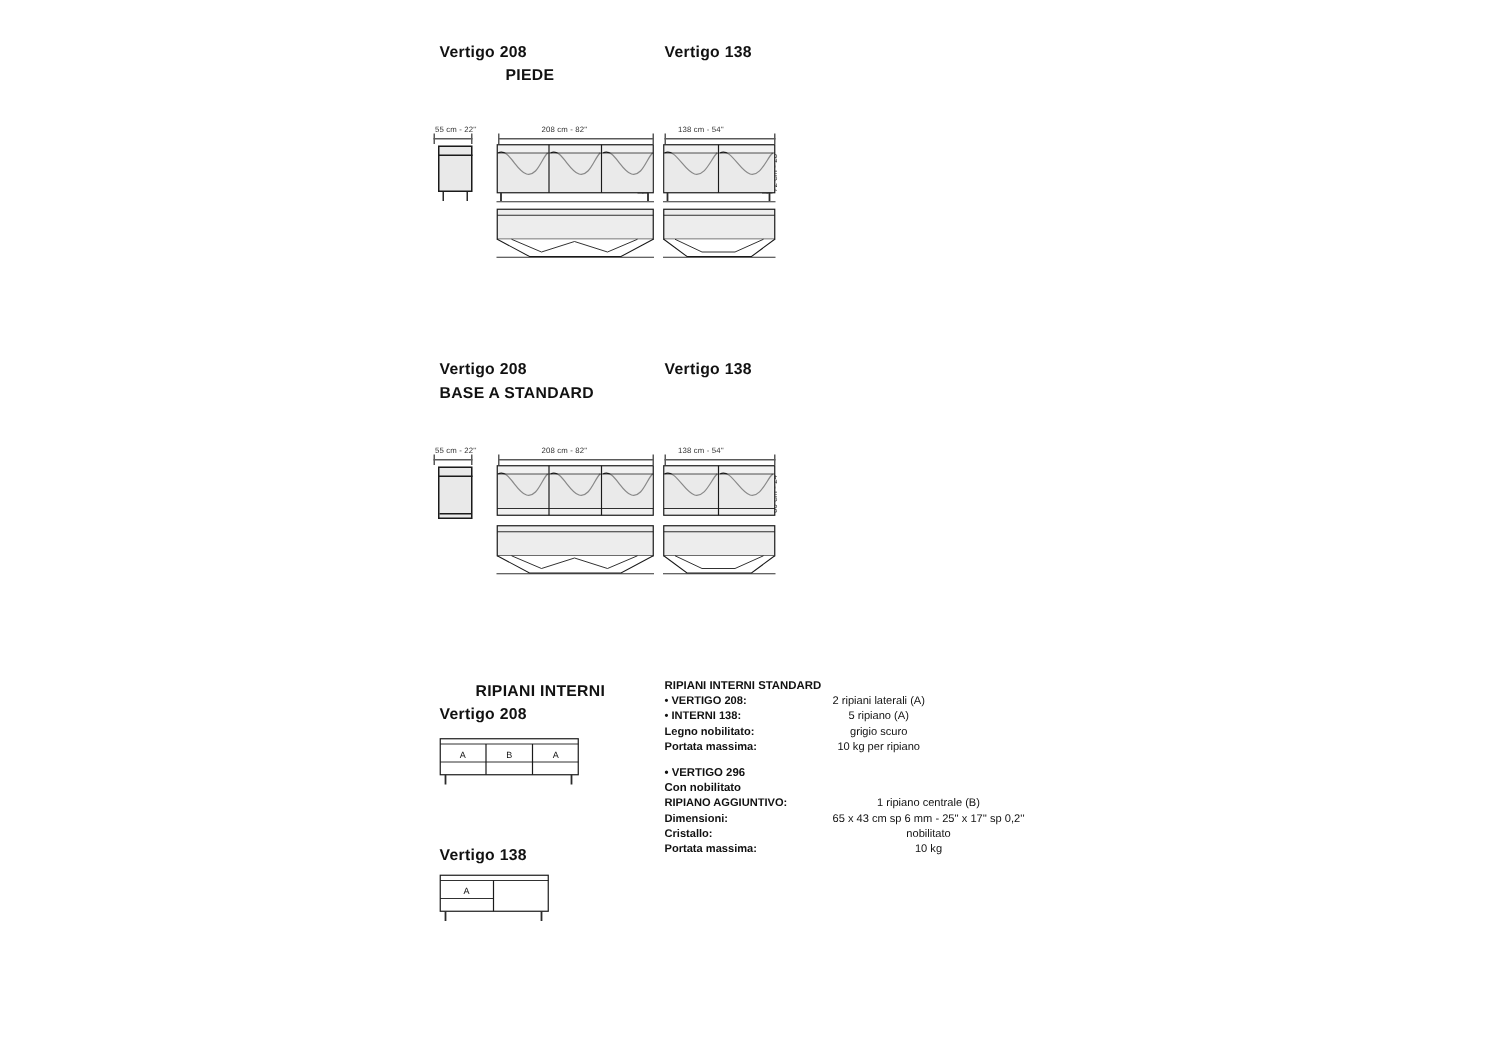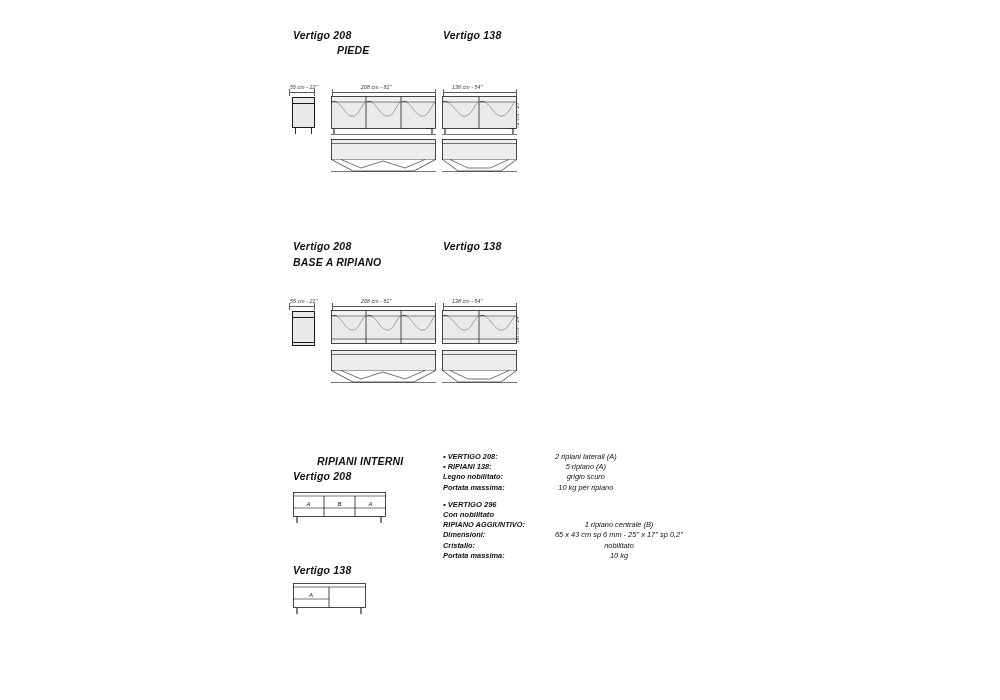--- a/index.html
+++ b/index.html
@@ -4,21 +4,21 @@
 <style>
   html,body{margin:0;padding:0;}
   body{
     width:1000px;height:700px;
     background:#ffffff;
     font-family:"Liberation Sans", sans-serif;
     color:#111;
     position:relative;
     overflow:hidden;
   }
-  .sheet{position:absolute;left:0;top:0;width:1000px;height:700px;font-style:italic;}
+  .sheet{position:absolute;left:0;top:0;width:1000px;height:700px;}
 
   .sec-title{
     position:absolute;
     font-size:10.5px;
     font-weight:bold;
     letter-spacing:.2px;
     line-height:13px;
     color:#111;
     white-space:pre-line;
   }
@@ -155,21 +155,21 @@
 
   <svg class="ov" width="76" height="36" style="left:442px;top:139px;">
     <rect x="0.5" y="0.5" width="74" height="20" fill="#ededed" stroke="#1a1a1a" stroke-width="0.8"></rect>
     <line x1="0.5" y1="4.5" x2="74.5" y2="4.5" stroke="#1a1a1a" stroke-width="0.6"></line>
     <path d="M0.5 20.5 L16 32 L59 32 L74.5 20.5" fill="#ffffff" stroke="#1a1a1a" stroke-width="0.7"></path>
     <path d="M8 20.5 L26 29 L48 29 L67 20.5" fill="none" stroke="#1a1a1a" stroke-width="0.6"></path>
     <line x1="0" y1="32.5" x2="75" y2="32.5" stroke="#1a1a1a" stroke-width="0.6"></line>
   </svg>
 
   <div class="sec-title" style="left:293px;top:240px;">Vertigo 208</div>
-  <div class="sec-title" style="left:293px;top:256px;">BASE A RIPIANO</div>
+  <div class="sec-title" style="left:293px;top:256px;">BASE A STANDARD</div>
   <div class="sec-title" style="left:443px;top:240px;">Vertigo 138</div>
 
   <div class="dimlabel" style="left:290px;top:298px;">55 cm - 22''</div>
   <div class="dimlabel" style="left:361px;top:298px;">208 cm - 82''</div>
   <div class="dimlabel" style="left:452px;top:298px;">138 cm - 54''</div>
   <div class="dimlabel vert" style="left:431px;top:342px;">60 cm - 24''</div>
   <div class="dimlabel vert" style="left:514px;top:342px;">60 cm - 24''</div>
 
   <div class="dimline" style="left:289px;top:306px;width:26px;"></div>
   <div class="dimtick" style="left:289px;top:303px;height:7px;"></div>
@@ -259,28 +259,29 @@
     <rect x="0.5" y="0.5" width="72" height="24" fill="#ffffff" stroke="#1a1a1a" stroke-width="0.8"></rect>
     <line x1="0.5" y1="4" x2="72.5" y2="4" stroke="#1a1a1a" stroke-width="0.6"></line>
     <line x1="36" y1="4" x2="36" y2="24.5" stroke="#1a1a1a" stroke-width="0.8"></line>
     <line x1="0.5" y1="16" x2="36" y2="16" stroke="#1a1a1a" stroke-width="0.6"></line>
     <line x1="4" y1="24.5" x2="4" y2="31" stroke="#2b2b2b" stroke-width="1.2"></line>
     <line x1="68" y1="24.5" x2="68" y2="31" stroke="#2b2b2b" stroke-width="1.2"></line>
   </svg>
   <div class="shelfcell" style="left:293px;top:592px;width:36px;">A</div>
 
   <div class="spec" style="left:443px;top:452px;width:330px;">
+    <div class="hdr">RIPIANI INTERNI STANDARD</div>
     <table>
       <tbody>
           <tr>
         <td class="k">• VERTIGO 208:</td>
         <td class="v">2 ripiani laterali (A)</td>
       </tr>
       <tr>
-        <td class="k">• RIPIANI 138:</td>
+        <td class="k">• INTERNI 138:</td>
         <td class="v">5 ripiano (A)</td>
       </tr>
       <tr>
         <td class="k">Legno nobilitato:</td>
         <td class="v">grigio scuro</td>
       </tr>
       <tr>
         <td class="k">Portata massima:</td>
         <td class="v">10 kg per ripiano</td>
       </tr>

